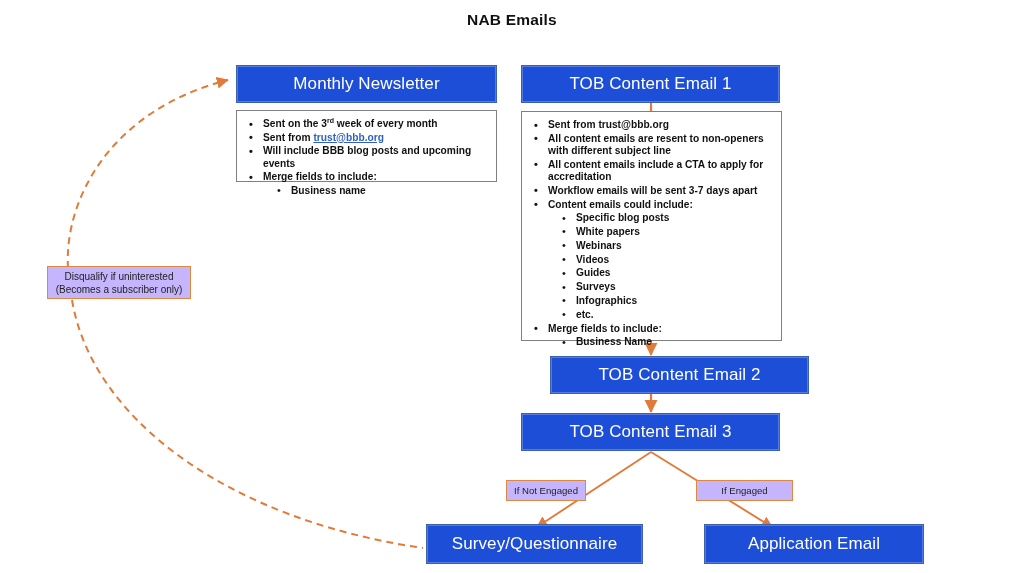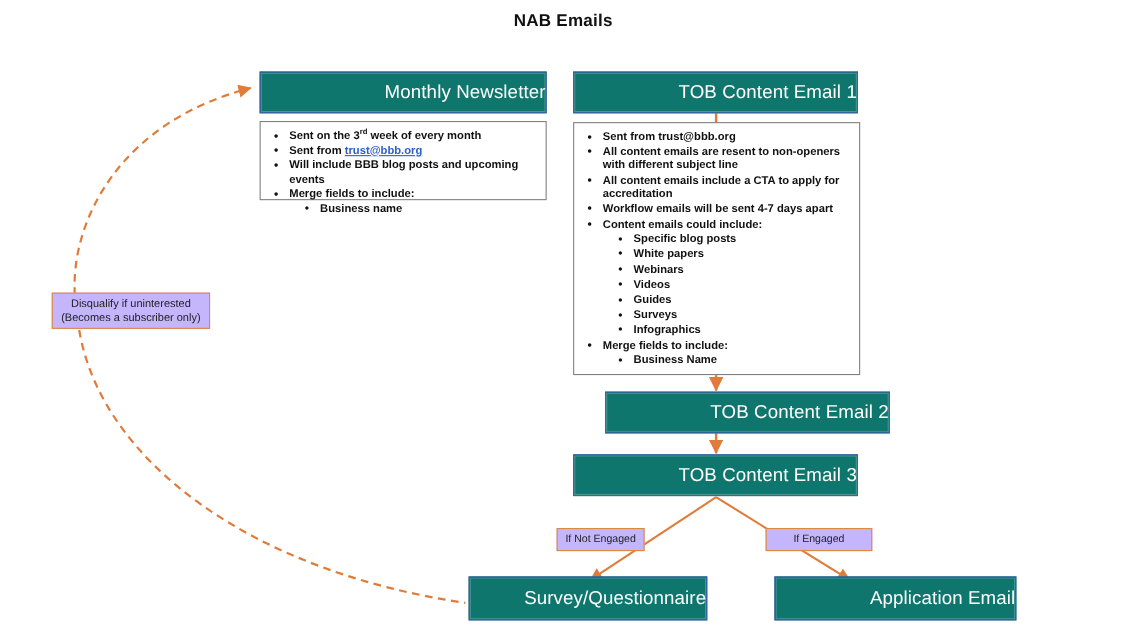--- a/index.html
+++ b/index.html
@@ -36,26 +36,26 @@
     font-size: 15.5px;
     font-weight: bold;
     color: #111111;
     letter-spacing: .2px;
   }
 
   
   .pbox {
     position: absolute;
     box-sizing: border-box;
-    background: #0f766e;
+    background: #1d4ed8;
     border: 1px solid #3c61a5;
     color: #ffffff;
     display: flex;
     align-items: center;
-    justify-content: flex-end;
+    justify-content: center;
     font-size: 17px;
     font-weight: 400;
     letter-spacing: .1px;
     z-index: 3;
     box-shadow: 0 0 0 1px rgba(255,255,255,0.25) inset;
   }
 
   
   .dbox {
     position: absolute;
@@ -188,30 +188,31 @@
 
   <div class="pbox" style="left:521px; top:65px; width:259px; height:38px;">
     <span>TOB Content Email 1</span>
   </div>
 
   <div class="dbox" style="left:521px; top:111px; width:261px; height:230px;">
     <ul>
       <li>Sent from trust@bbb.org</li>
       <li>All content emails are resent to non-openers with different subject line</li>
       <li>All content emails include a CTA to apply for accreditation</li>
-      <li>Workflow emails will be sent 4-7 days apart</li>
+      <li>Workflow emails will be sent 3-7 days apart</li>
       <li>Content emails could include:</li>
       <ul class="sub">
         <li>Specific blog posts</li>
         <li>White papers</li>
         <li>Webinars</li>
         <li>Videos</li>
         <li>Guides</li>
         <li>Surveys</li>
         <li>Infographics</li>
+        <li>etc.</li>
       </ul>
       <li>Merge fields to include:</li>
       <ul class="sub">
         <li>Business Name</li>
       </ul>
     </ul>
   </div>
 
   <div class="pbox" style="left:550px; top:356px; width:259px; height:38px;">
     <span>TOB Content Email 2</span>

